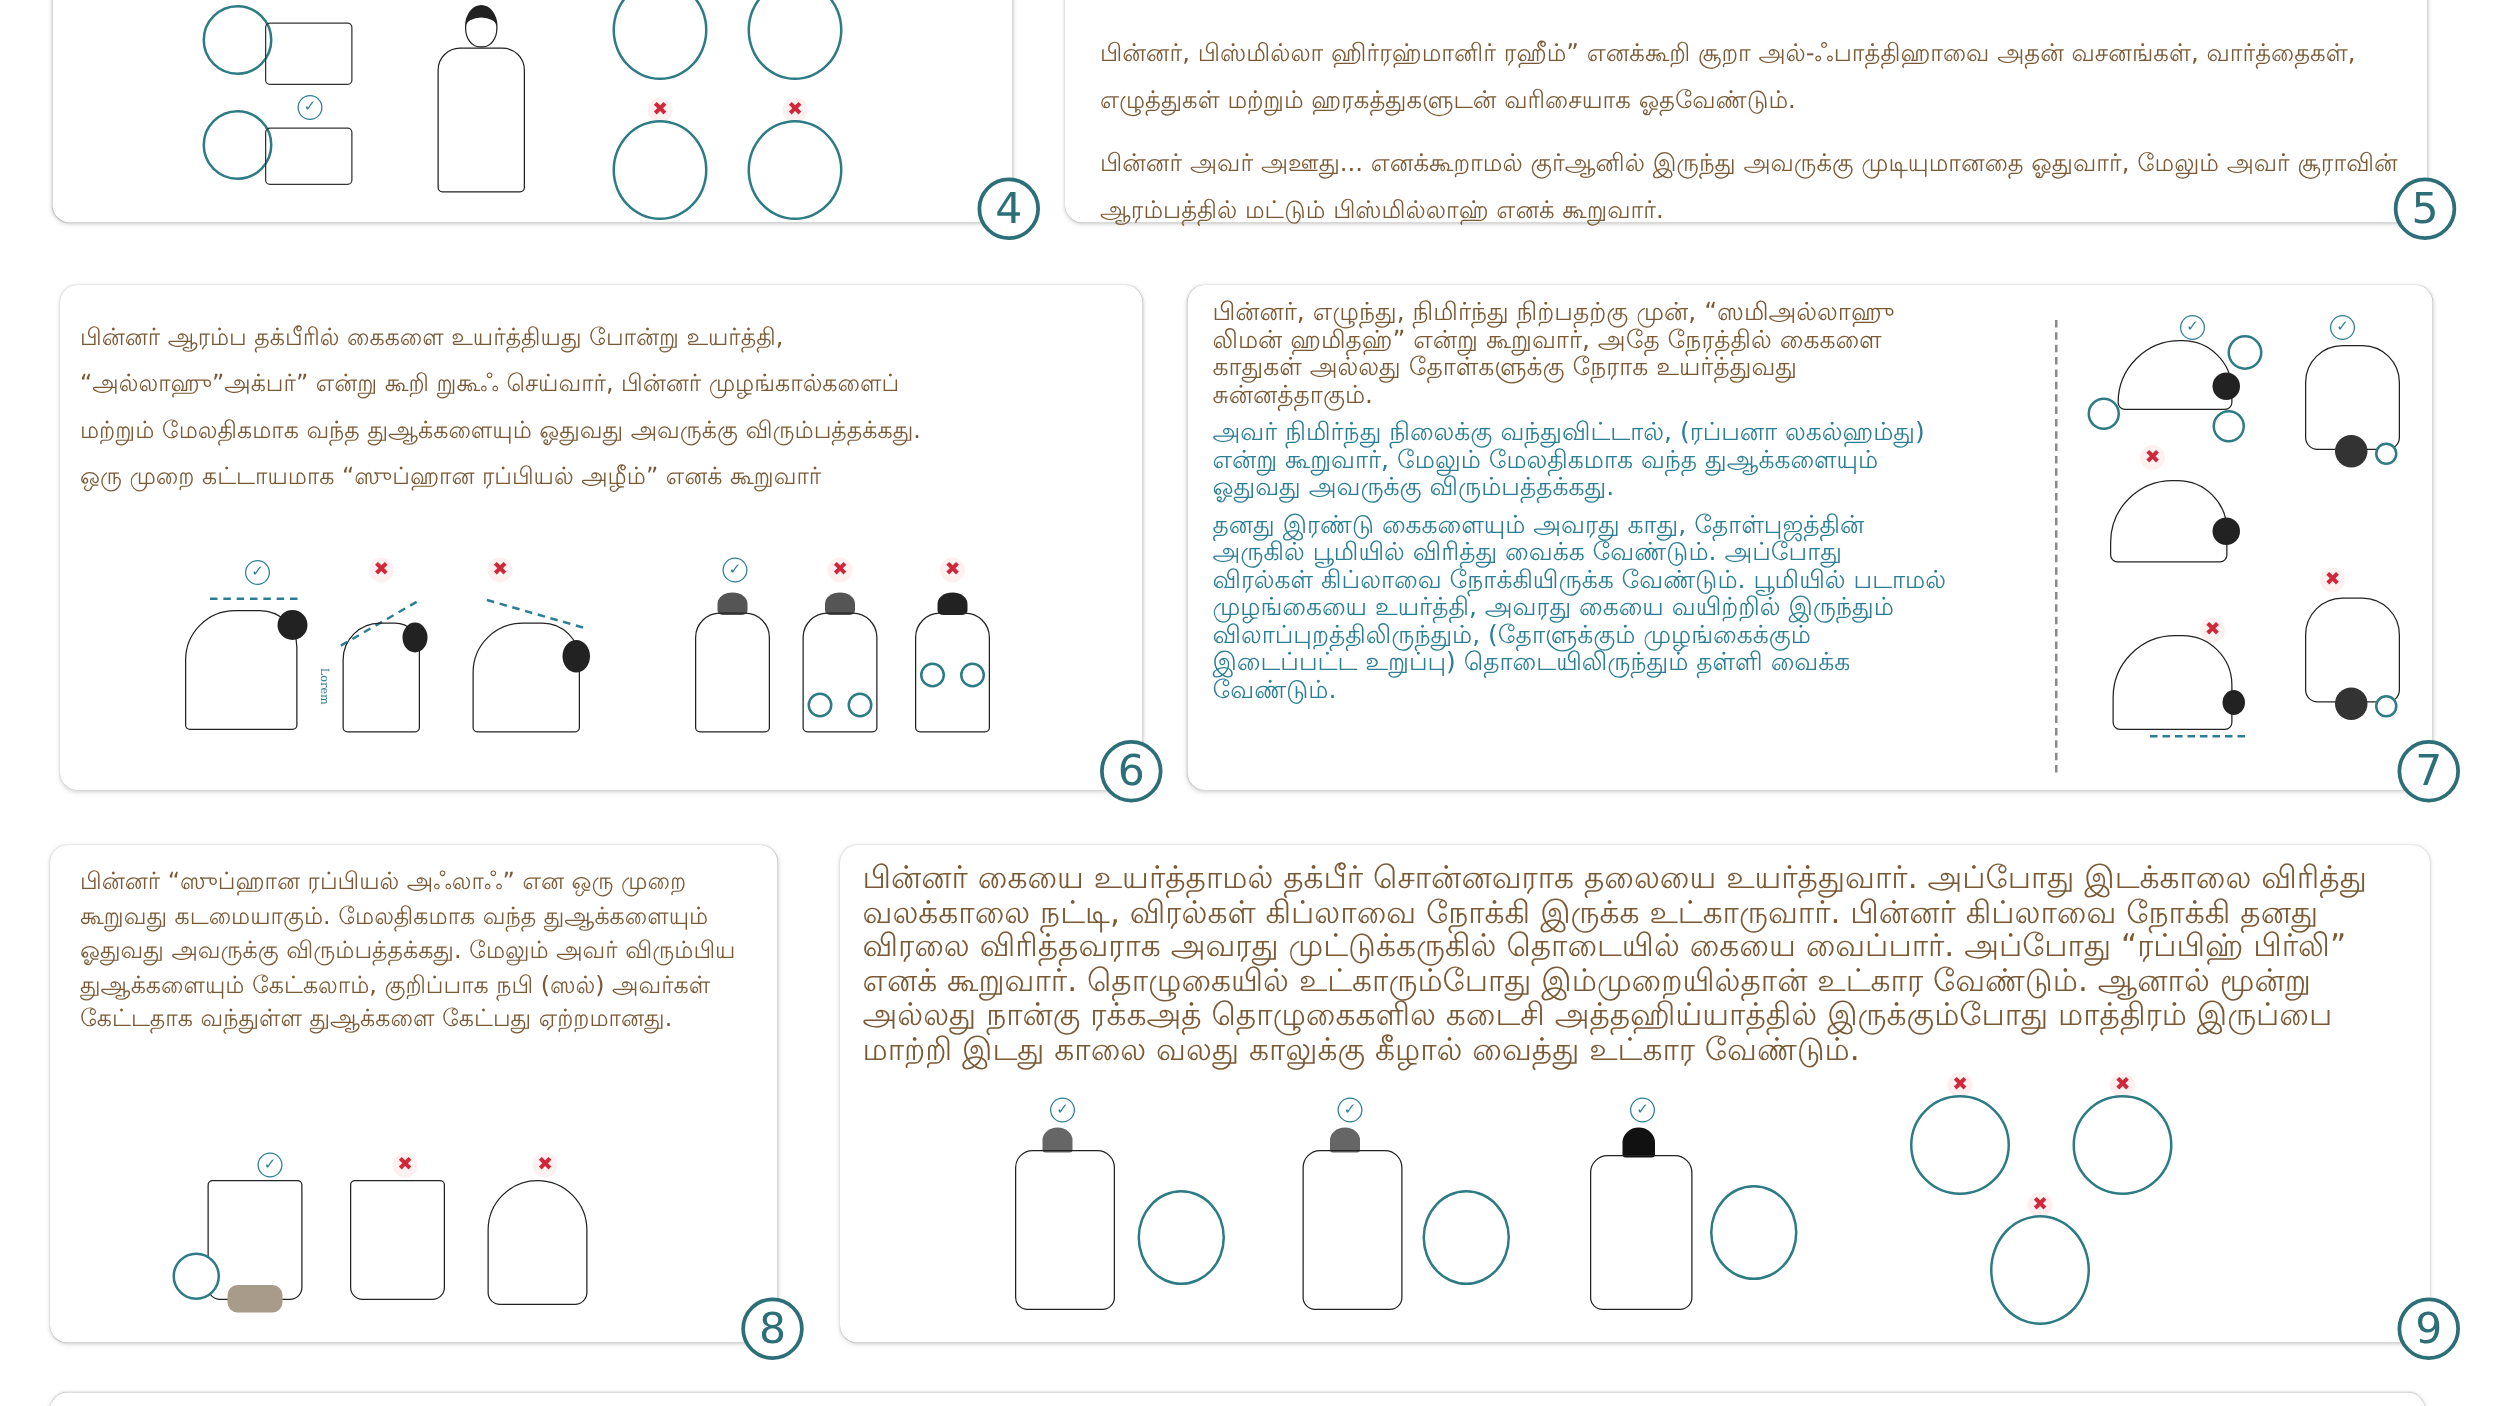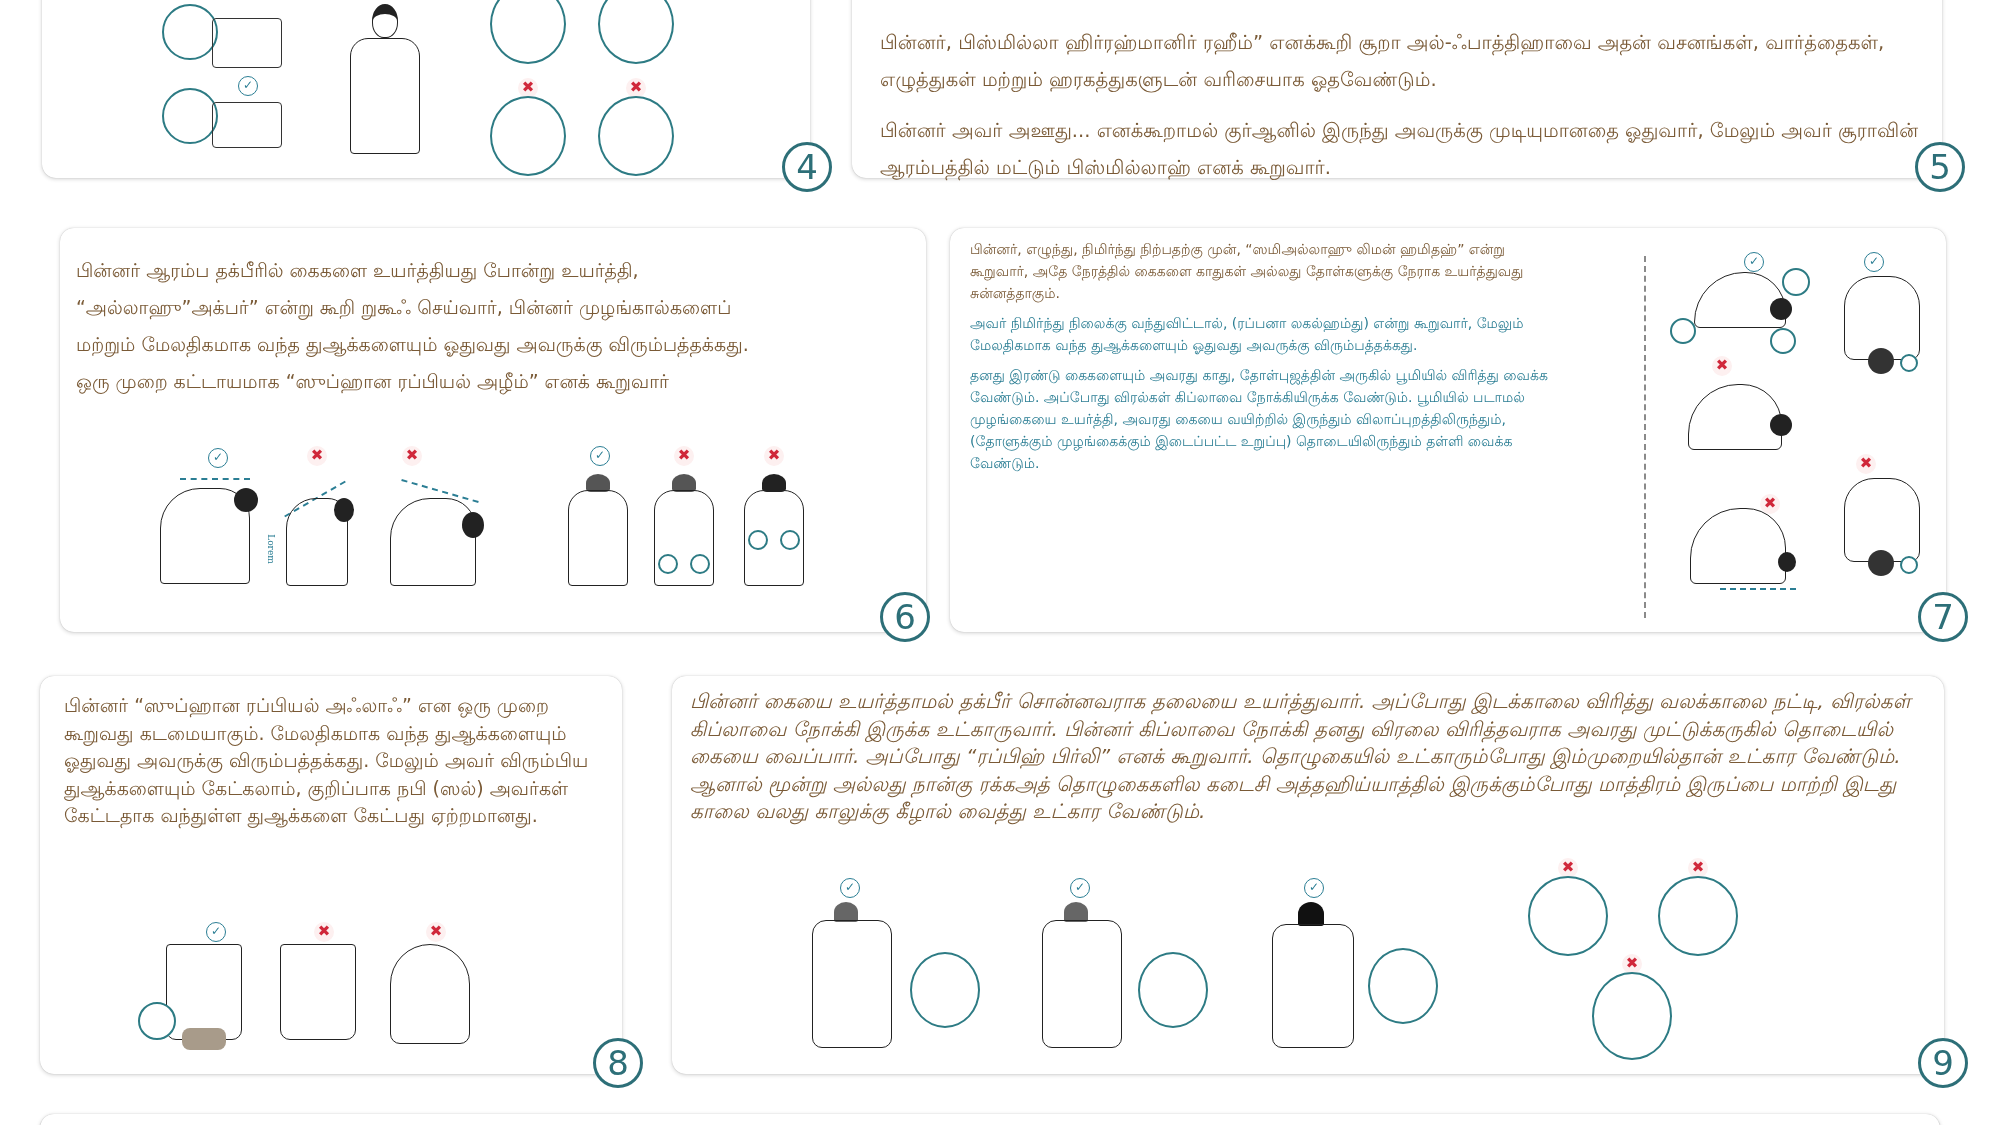--- a/index.html
+++ b/index.html
@@ -64,21 +64,21 @@
 <div class="badge" style="left:782px; top:142px;">4</div>
 
 <div class="card" style="left:852px; top:-20px; width:1090px; height:198px;">
   <div class="txt brown" style="left:28px; top:44px; width:1040px;">
     <p class="para">பின்னர்,  பிஸ்மில்லா ஹிர்ரஹ்மானிர் ரஹீம்” எனக்கூறி சூறா  அல்-ஃபாத்திஹாவை அதன் வசனங்கள், வார்த்தைகள், எழுத்துகள் மற்றும் ஹரகத்துகளுடன் வரிசையாக ஓதவேண்டும்.</p>
     <p class="para">பின்னர் அவர் அஊது... எனக்கூறாமல் குர்ஆனில் இருந்து அவருக்கு முடியுமானதை ஓதுவார், மேலும் அவர் சூராவின் ஆரம்பத்தில் மட்டும்  பிஸ்மில்லாஹ் எனக் கூறுவார்.</p>
   </div>
 </div>
 <div class="badge" style="left:1915px; top:142px;">5</div>
 
-<div class="card" style="left:60px; top:228px; width:866px; height:404px;">
+<div class="card" style="left:48px; top:228px; width:866px; height:404px;">
   <div class="txt brown" style="left:16px; top:24px; width:840px; font-size:19px;">
     <div>பின்னர் ஆரம்ப தக்பீரில் கைகளை உயர்த்தியது போன்று உயர்த்தி,</div>
     <div>“அல்லாஹு”அக்பர்” என்று கூறி றுகூஃ செய்வார், பின்னர் முழங்கால்களைப்</div>
     <div>மற்றும் மேலதிகமாக வந்த துஆக்களையும் ஓதுவது அவருக்கு விரும்பத்தக்கது.</div>
     <div>ஒரு முறை கட்டாயமாக “ஸுப்ஹான ரப்பியல் அழீம்” எனக் கூறுவார்</div>
   </div>
 
   <div class="mark ok" style="left:148px; top:220px;">✓</div>
   <div class="mark no" style="left:247px; top:218px;">✖</div>
   <div class="mark no" style="left:342px; top:218px;">✖</div>
@@ -115,21 +115,21 @@
   <div class="fig" style="left:684px; top:246px; width:60px; height:116px;">
     <div style="position:absolute; left:18px; top:0; width:24px; height:18px; background:#222; border-radius:50% 50% 20% 20%;"></div>
     <div style="position:absolute; left:0; top:16px; width:60px; height:96px; border:1.5px solid #222; border-radius:20px 20px 4px 4px;"></div>
     <div class="circle" style="left:4px; top:56px; width:20px; height:20px; background:transparent;"></div>
     <div class="circle" style="left:36px; top:56px; width:20px; height:20px; background:transparent;"></div>
   </div>
 </div>
 <div class="badge" style="left:880px; top:592px;">6</div>
 
 <div class="card" style="left:950px; top:228px; width:996px; height:404px;">
-  <div class="txt" style="left:20px; top:10px; width:590px; font-size:14px; line-height:22px;">
+  <div class="txt" style="left:20px; top:10px; width:590px; font-size:20px; line-height:22px;">
     <p class="para brown" style="margin-bottom:8px;">பின்னர், எழுந்து, நிமிர்ந்து நிற்பதற்கு முன், “ஸமிஅல்லாஹு லிமன் ஹமிதஹ்” என்று கூறுவார், அதே நேரத்தில் கைகளை காதுகள் அல்லது தோள்களுக்கு நேராக உயர்த்துவது சுன்னத்தாகும்.</p>
     <p class="para teal" style="margin-bottom:8px;">அவர் நிமிர்ந்து நிலைக்கு வந்துவிட்டால், (ரப்பனா லகல்ஹம்து) என்று கூறுவார், மேலும் மேலதிகமாக வந்த துஆக்களையும் ஓதுவது அவருக்கு விரும்பத்தக்கது.</p>
     <p class="para teal">தனது இரண்டு கைகளையும் அவரது காது, தோள்புஜத்தின் அருகில் பூமியில் விரித்து வைக்க வேண்டும். அப்போது விரல்கள் கிப்லாவை நோக்கியிருக்க வேண்டும். பூமியில் படாமல் முழங்கையை  உயர்த்தி, அவரது கையை வயிற்றில் இருந்தும் விலாப்புறத்திலிருந்தும், (தோளுக்கும் முழங்கைக்கும் இடைப்பட்ட உறுப்பு) தொடையிலிருந்தும் தள்ளி வைக்க வேண்டும்.</p>
   </div>
   <div class="dashed-v" style="left:694px; top:28px; height:362px;"></div>
 
   <div class="mark ok" style="left:794px; top:24px;">✓</div>
   <div class="mark ok" style="left:914px; top:24px;">✓</div>
   <div class="fig" style="left:720px; top:34px; width:140px; height:90px;">
     <div style="position:absolute; left:24px; top:10px; width:92px; height:56px; border:1.5px solid #222; border-radius:50px 40px 6px 6px;"></div>
@@ -178,21 +178,21 @@
   <div class="fig" style="left:240px; top:268px; width:80px; height:110px;">
     <div style="position:absolute; left:0; top:0; width:76px; height:96px; border:1.5px solid #222; border-radius:4px 4px 10px 10px;"></div>
   </div>
   <div class="fig" style="left:350px; top:268px; width:84px; height:110px;">
     <div style="position:absolute; left:0; top:0; width:80px; height:100px; border:1.5px solid #222; border-radius:40px 40px 10px 10px;"></div>
   </div>
 </div>
 <div class="badge" style="left:593px; top:1038px;">8</div>
 
 <div class="card" style="left:672px; top:676px; width:1272px; height:398px;">
-  <div class="txt brown" style="left:18px; top:12px; width:1236px; font-size:20px; line-height:27.5px;font-style:italic;">
+  <div class="txt brown" style="left:18px; top:12px; width:1236px; font-size:25px; line-height:27.5px;">
     <p>பின்னர் கையை உயர்த்தாமல் தக்பீர் சொன்னவராக தலையை உயர்த்துவார். அப்போது இடக்காலை விரித்து வலக்காலை நட்டி, விரல்கள் கிப்லாவை நோக்கி இருக்க உட்காருவார். பின்னர் கிப்லாவை நோக்கி தனது விரலை விரித்தவராக அவரது முட்டுக்கருகில் தொடையில் கையை வைப்பார். அப்போது  “ரப்பிஹ் பிர்லி” எனக் கூறுவார். தொழுகையில் உட்காரும்போது இம்முறையில்தான் உட்கார வேண்டும். ஆனால் மூன்று அல்லது நான்கு ரக்கஅத் தொழுகைகளில கடைசி அத்தஹிய்யாத்தில் இருக்கும்போது மாத்திரம் இருப்பை மாற்றி இடது காலை வலது காலுக்கு கீழால் வைத்து உட்கார வேண்டும்.</p>
   </div>
   <div class="mark ok" style="left:168px; top:202px;">✓</div>
   <div class="mark ok" style="left:398px; top:202px;">✓</div>
   <div class="mark ok" style="left:632px; top:202px;">✓</div>
   <div class="fig" style="left:140px; top:226px; width:170px; height:150px;">
     <div style="position:absolute; left:22px; top:0; width:24px; height:20px; background:#666; border-radius:50% 50% 10% 10%;"></div>
     <div style="position:absolute; left:0; top:18px; width:80px; height:128px; border:1.5px solid #222; border-radius:14px 14px 10px 10px;"></div>
     <div class="circle" style="left:98px; top:50px; width:70px; height:76px;"></div>
   </div>

